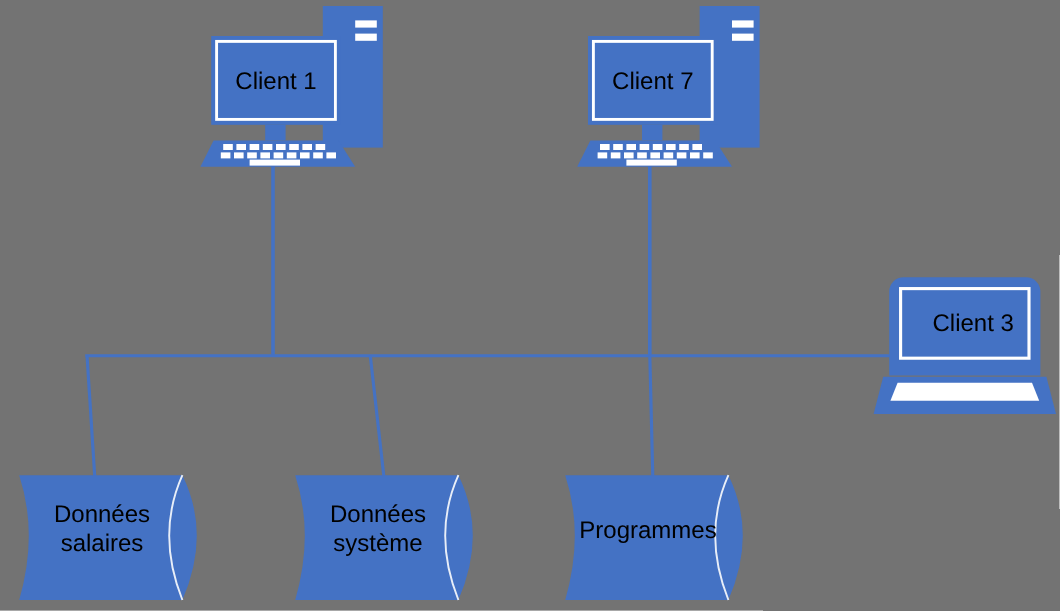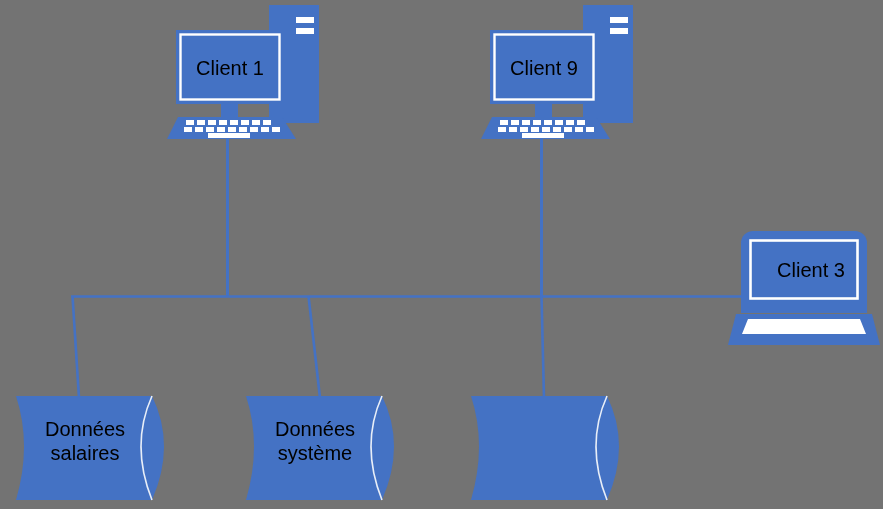--- a/index.html
+++ b/index.html
@@ -160,24 +160,25 @@
       <g>
         <path d="M 471,396 Q 487,445 471,500 L 607,500 Q 631,445 607,396 Z" fill="#4472C4"></path>
         <path d="M 607,396 Q 585,445 607,500" fill="none" stroke="#E8EEF8" stroke-width="1.6"></path>
       </g>
     </g>
 
   </svg>
 
   <div class="node-label client-label" style="left:180px; top:56px; width:100px;">Client 1</div>
 
-  <div class="node-label client-label" style="left:494px; top:56px; width:100px;">Client 9</div>
+  <div class="node-label client-label" style="left:494px; top:56px; width:100px;">Client 7</div>
 
   <div class="node-label client-label" style="left:759px; top:258px; width:104px;">Client 3</div>
 
   <div class="node-label db-label" style="left:18px; top:417px; width:134px;">Données
 salaires</div>
 
   <div class="node-label db-label" style="left:248px; top:417px; width:134px;">Données
 système</div>
 
+  <div class="node-label db-label" style="left:472px; top:430px; width:136px;">Programmes</div>
 
 </div>
 
 </body></html>

